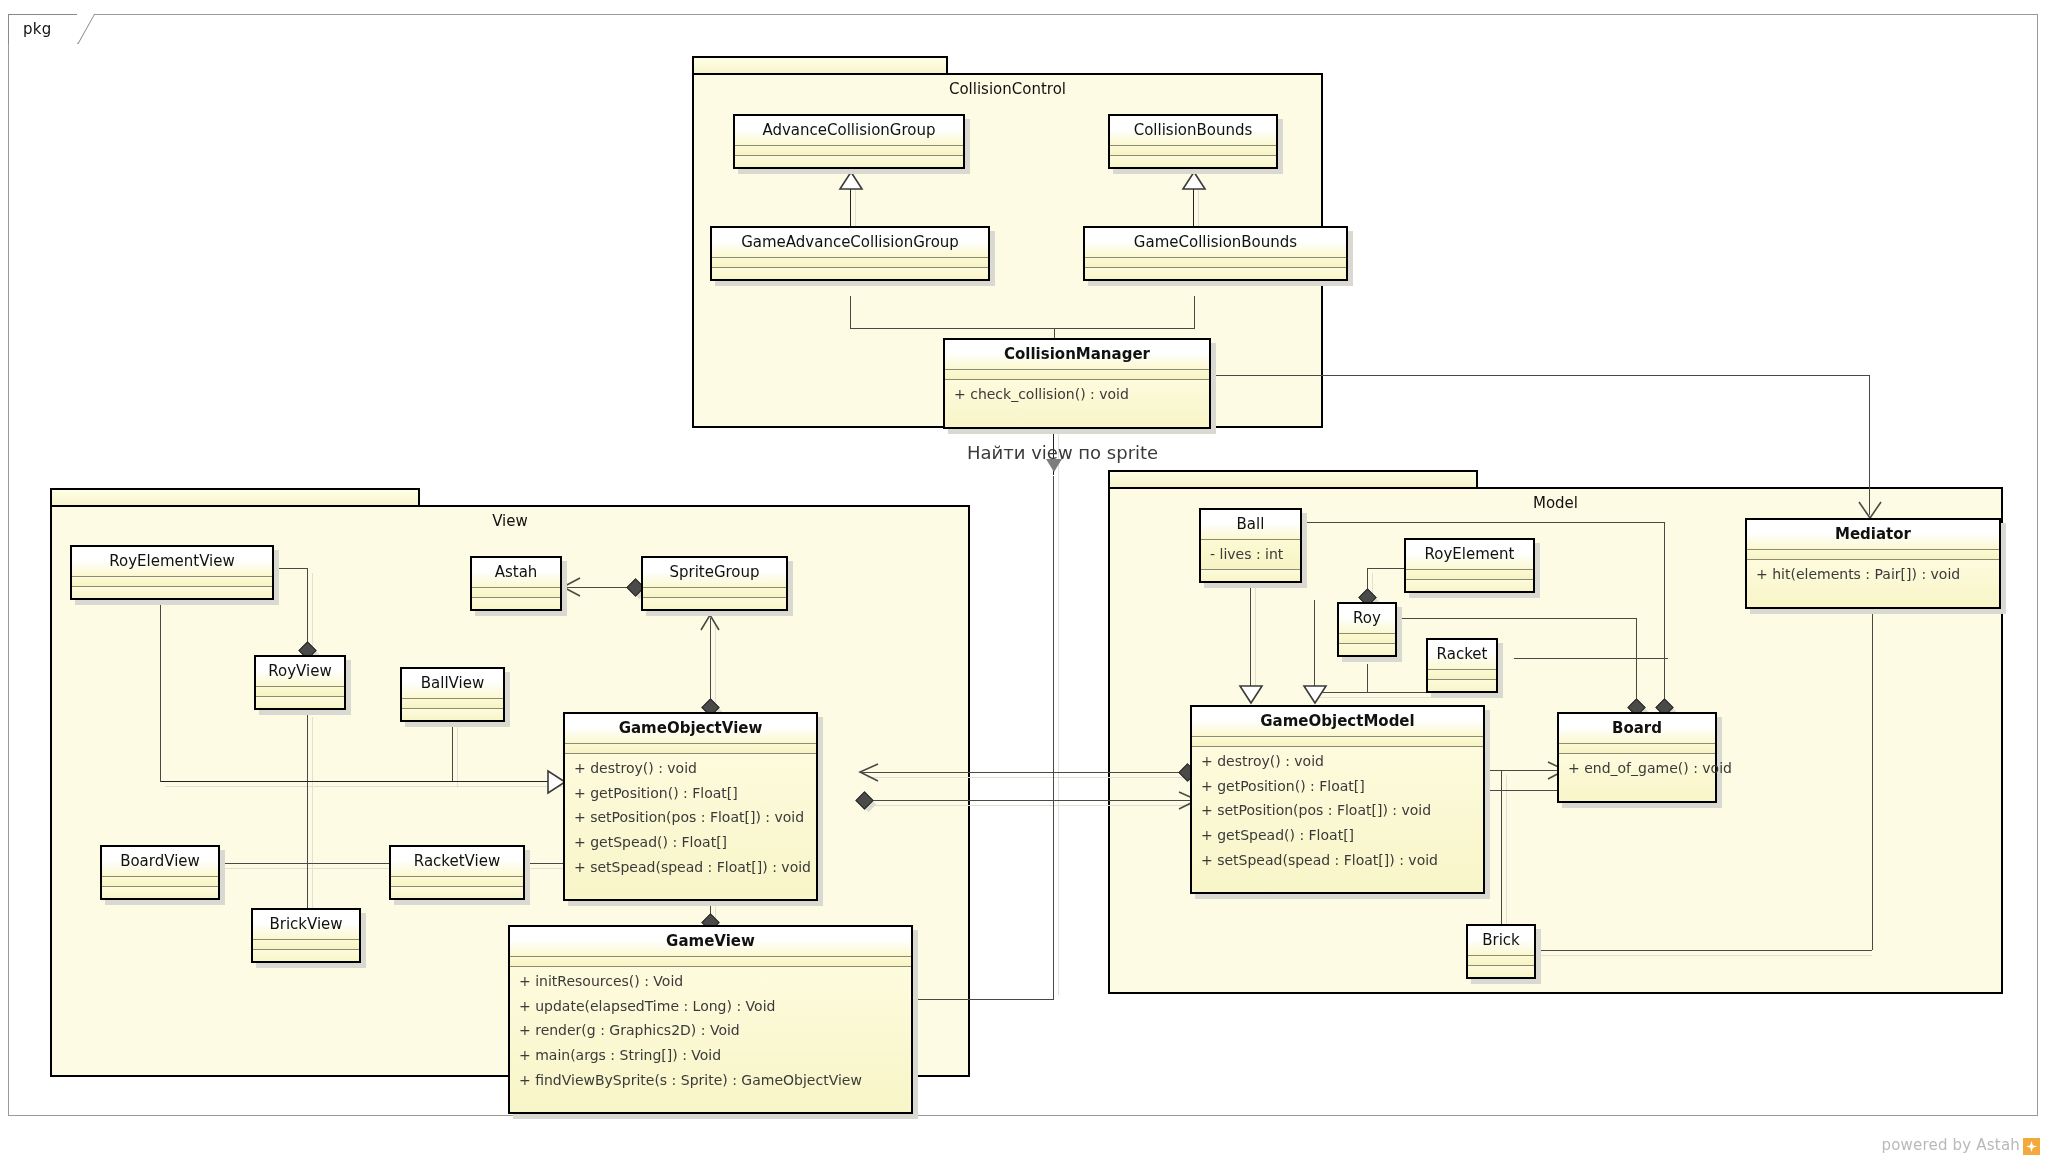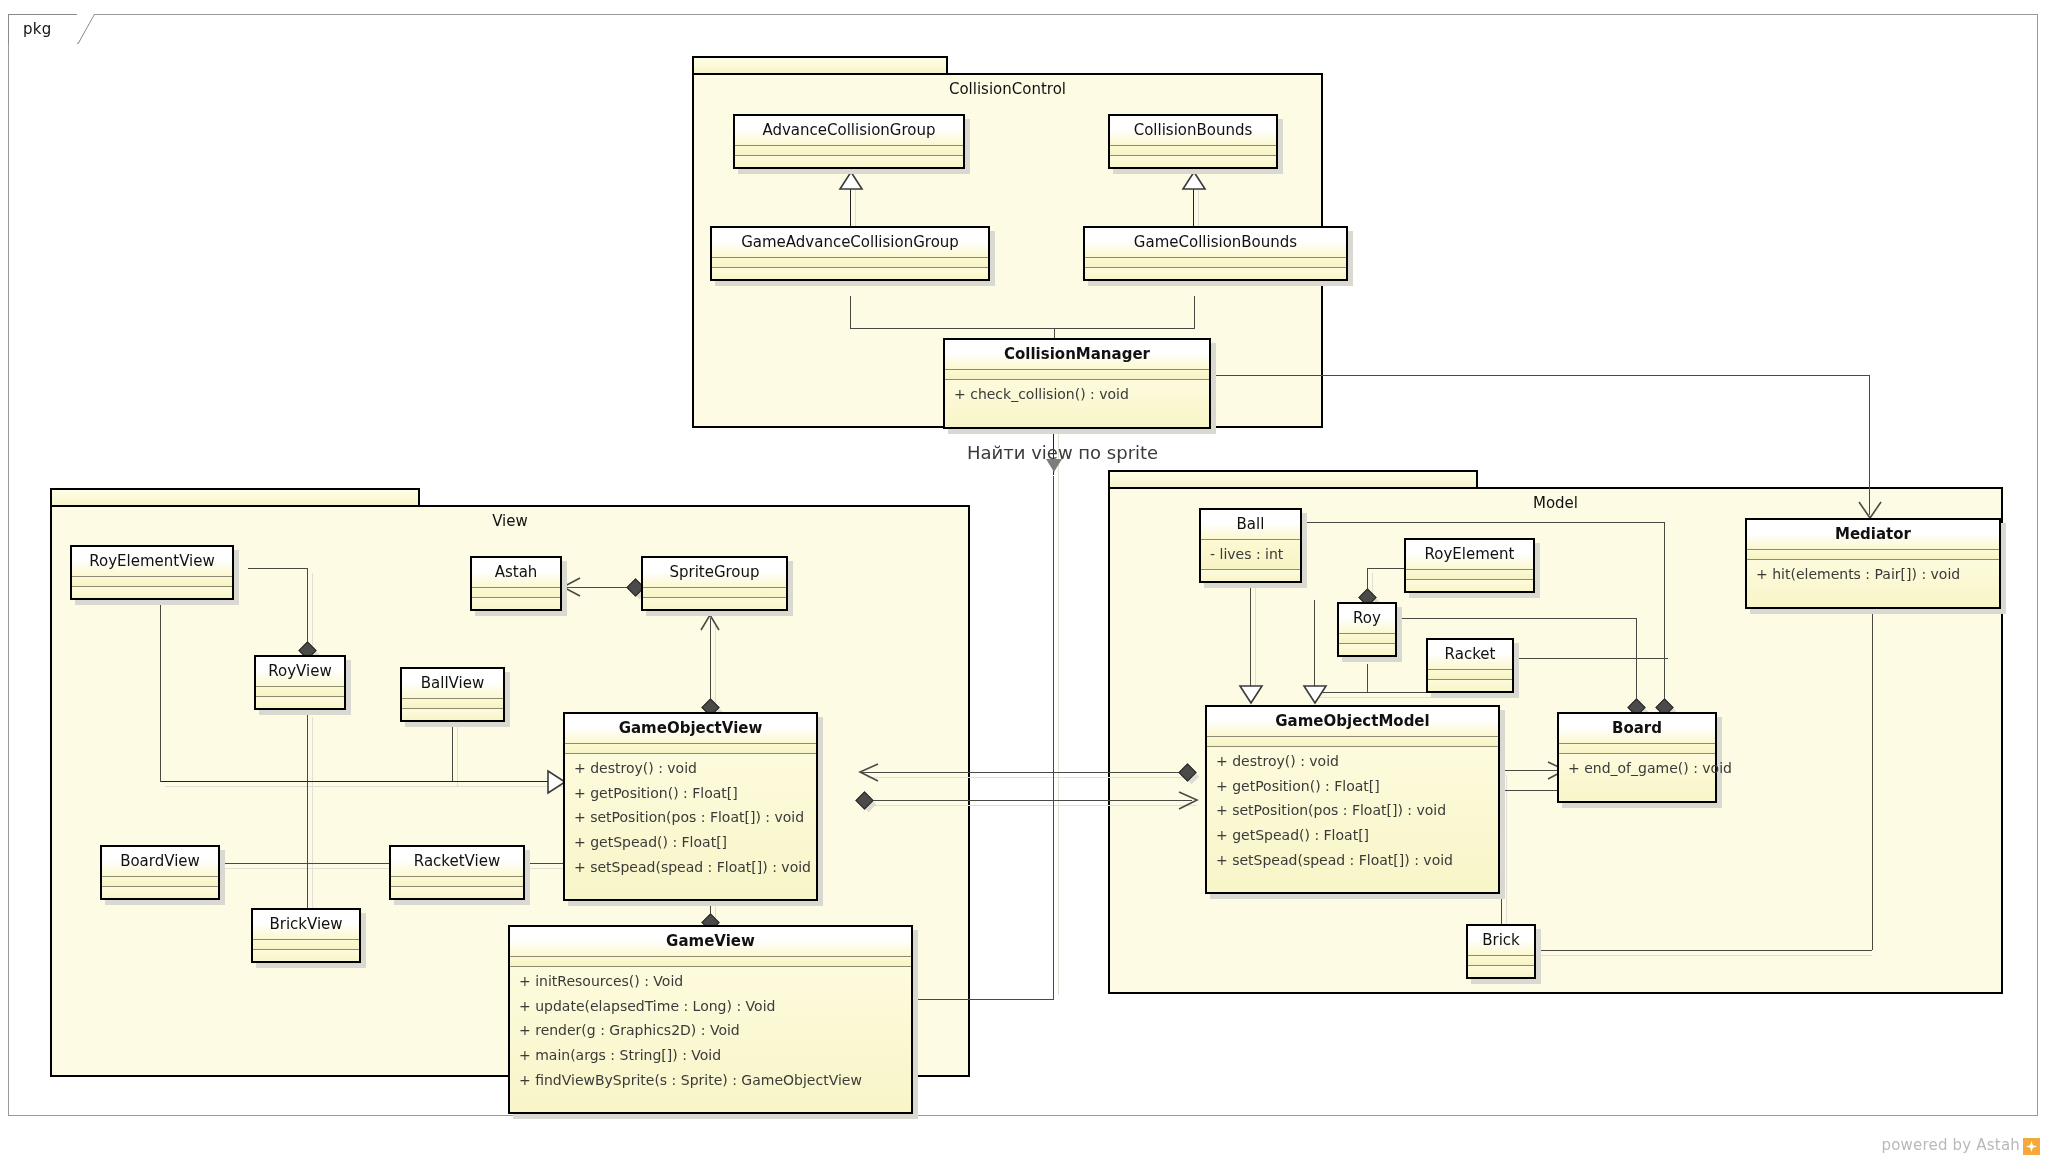--- a/index.html
+++ b/index.html
@@ -180,21 +180,21 @@
   <div class="ln v" style="left:1053px;top:476px;height:524px;"></div>
   <div class="lnsh v" style="left:1058px;top:405px;height:590px;"></div>
   <div class="ln h" style="left:913px;top:999px;width:141px;"></div>
 
   <div class="ln h" style="left:1165px;top:375px;width:705px;"></div>
   <div class="ln v" style="left:1869px;top:375px;height:140px;"></div>
   <svg style="position:absolute;left:1857px;top:500px;z-index:5;" width="26" height="22">
     <polyline points="2,2 13,18 24,2" fill="none" stroke="#4a4a45" stroke-width="1.6"></polyline>
   </svg>
 
-  <div class="cls" style="left:70px;top:545px;width:164px;">
+  <div class="cls" style="left:70px;top:545px;width:204px;">
     <div class="shadow"></div>
     <div class="box">
       <div class="title">RoyElementView</div>
       <div class="attrs"></div>
       <div class="ops"></div>
     </div>
   </div>
 
   <div class="cls" style="left:470px;top:556px;width:92px;">
     <div class="shadow"></div>
@@ -350,30 +350,30 @@
 
   <div class="cls" style="left:1337px;top:602px;width:60px;">
     <div class="shadow"></div>
     <div class="box">
       <div class="title">Roy</div>
       <div class="attrs"></div>
       <div class="ops"></div>
     </div>
   </div>
 
-  <div class="cls" style="left:1426px;top:638px;width:88px;">
+  <div class="cls" style="left:1426px;top:638px;width:72px;">
     <div class="shadow"></div>
     <div class="box">
       <div class="title">Racket</div>
       <div class="attrs"></div>
       <div class="ops"></div>
     </div>
   </div>
 
-  <div class="cls bold" style="left:1190px;top:705px;width:295px;margin-left:15px;">
+  <div class="cls bold" style="left:1190px;top:705px;width:295px;">
     <div class="shadow"></div>
     <div class="box">
       <div class="title">GameObjectModel</div>
       <div class="attrs"></div>
       <div class="ops">
         <div class="row">+ destroy() : void</div>
         <div class="row">+ getPosition() : Float[]</div>
         <div class="row">+ setPosition(pos : Float[]) : void</div>
         <div class="row">+ getSpead() : Float[]</div>
         <div class="row">+ setSpead(spead : Float[]) : void</div>

